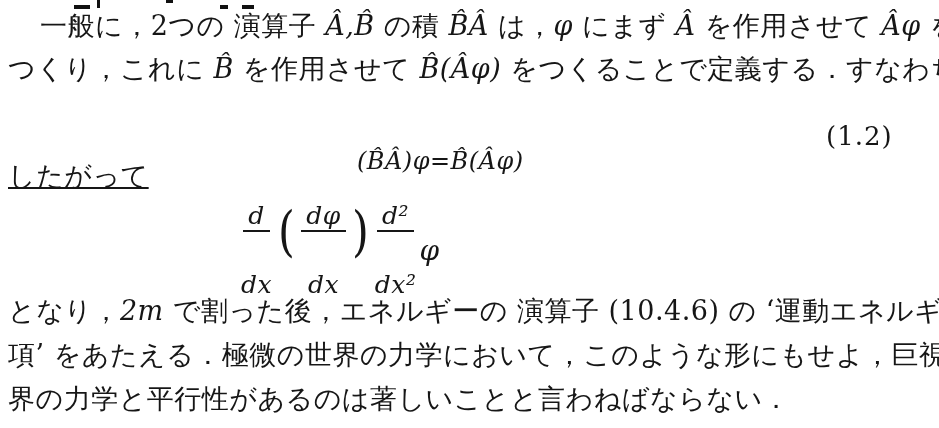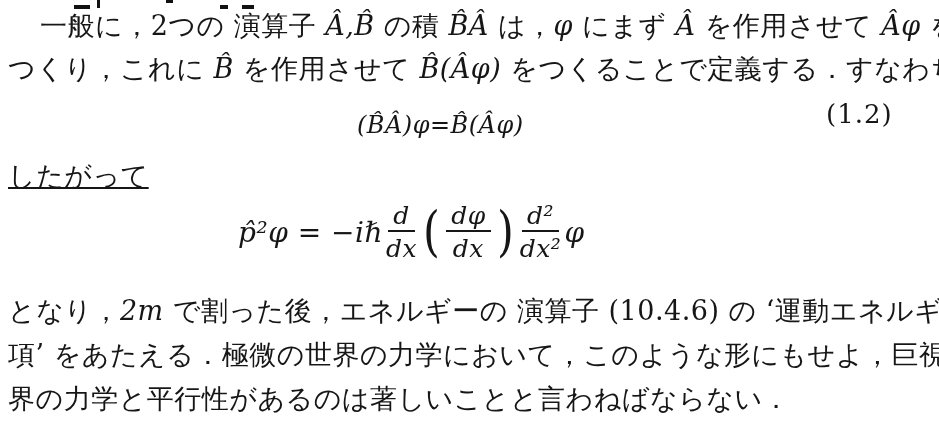--- a/index.html
+++ b/index.html
@@ -22,20 +22,21 @@
     letter-spacing: 0.5px;
     line-height: 34px;
   }
   .jp {
     font-style: normal;
   }
   .math {
     font-style: italic;
     font-family: "DejaVu Serif", serif;
     letter-spacing: 0.5px;
+    margin-top: 36px;
   }
   .eqnum {
     position: absolute;
     font-size: 26px;
     font-style: normal;
     letter-spacing: 1px;
   }
   .eqrow {
     position: absolute;
     display: flex;
@@ -86,26 +87,25 @@
 
 <div class="line" style="top:9px; left:40px;">
   <span class="jp">一般に，2つの 演算子 </span><span class="math">Â,B̂</span><span class="jp"> の積 </span><span class="math">B̂Â</span><span class="jp"> は，</span><span class="math">φ</span><span class="jp"> にまず </span><span class="math">Â</span><span class="jp"> を作用させて </span><span class="math">Âφ</span><span class="jp"> を</span>
 </div>
 
 <div class="line" style="top:52px; left:8px;">
   <span class="jp">つくり，これに </span><span class="math">B̂</span><span class="jp"> を作用させて </span><span class="math">B̂(Âφ)</span><span class="jp"> をつくることで定義する．すなわち</span>
 </div>
 
 <div class="line math" style="top:108px; left:357px; font-size:24px;">(B̂Â)φ=B̂(Âφ)</div>
-<div class="eqnum" style="top:99px; left:826px;">(1.2)</div>
+<div class="eqnum" style="top:121px; left:826px;">(1.2)</div>
 
 <div class="line jp" style="top:159px; left:8px;text-decoration:underline;">したがって</div>
 
 <div class="eqrow" style="top:200px; left:238px; height:64px;">
-  <span class="math">p̂²φ = −iℏ</span>
   <span class="frac">
       <span class="num math">d</span>
       <span class="den math">dx</span>
     </span>
   <span class="paren">(</span>
   <span class="frac">
       <span class="num math">dφ</span>
       <span class="den math">dx</span>
     </span>
   <span class="paren">)</span>

